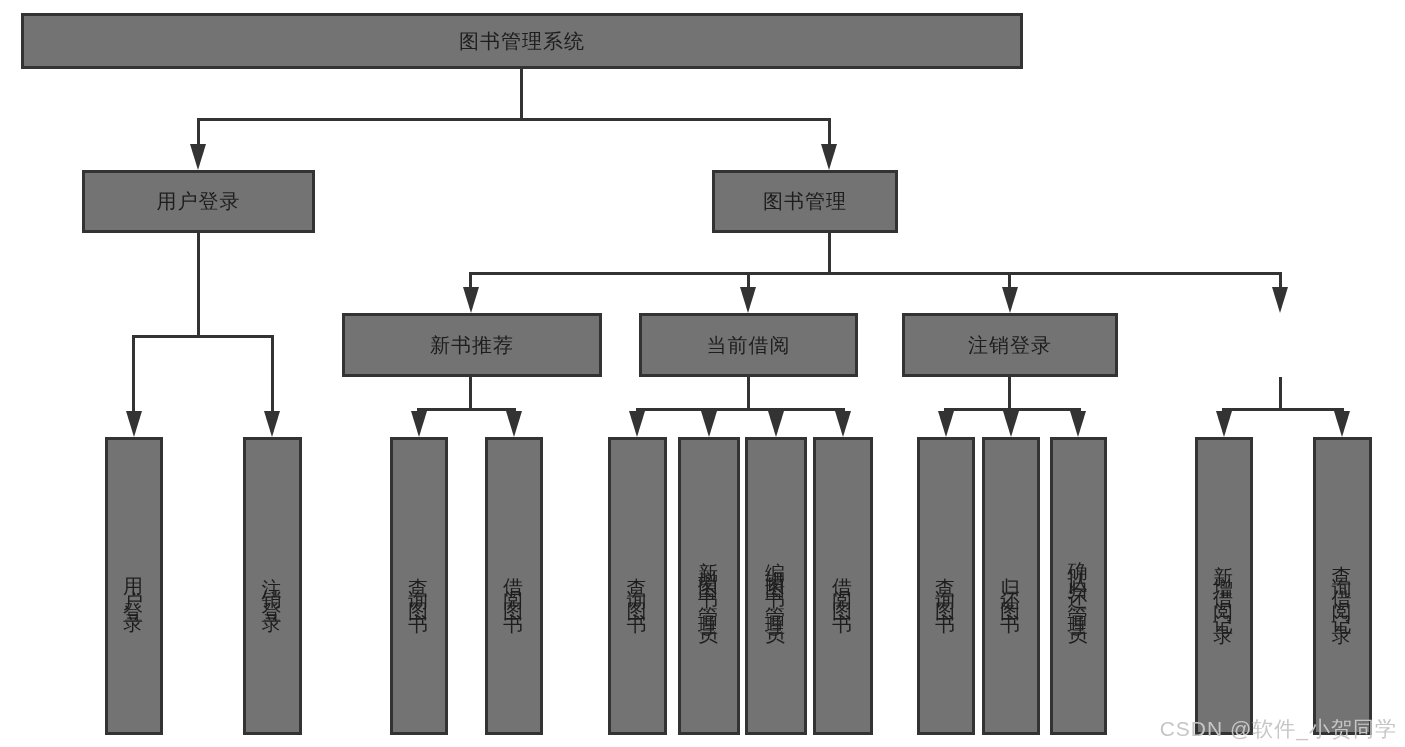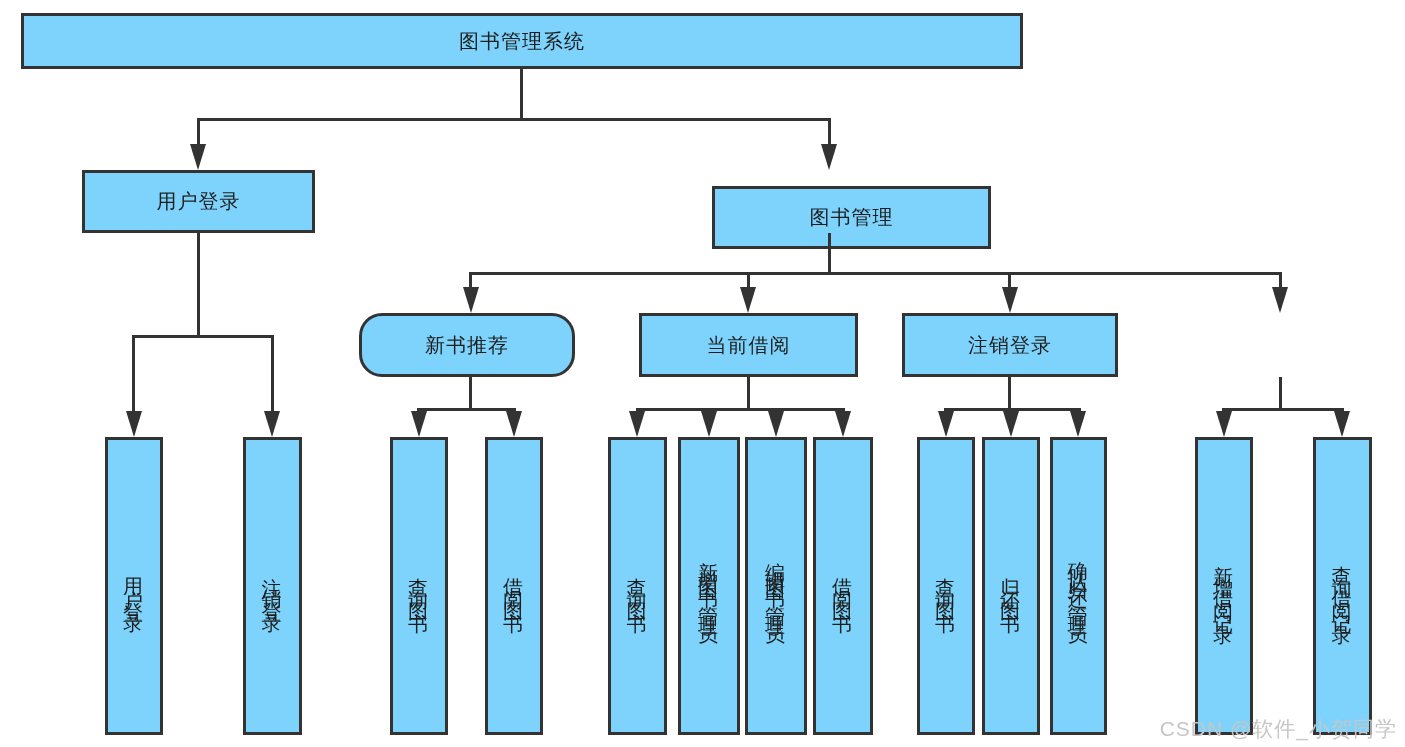--- a/index.html
+++ b/index.html
@@ -5,21 +5,21 @@
   html,body { margin:0; padding:0; background:#ffffff; }
   body { font-family: "Liberation Sans", sans-serif; }
   #stage {
     position:relative; width:1405px; height:747px;
     background:var(--c-background,#ffffff); overflow:hidden;
     color:var(--c-text,#1d1d1d);
   }
   .box {
     position:absolute; box-sizing:border-box;
     border:3px solid var(--c-line,#333333);
-    background:#7dd3fc;
+    background:#737373;
     display:flex; align-items:center; justify-content:center;
   }
   .box.h span {
     font-size:20px; letter-spacing:1px; color:var(--c-text,#1d1d1d); white-space:nowrap;
   }
   .box.v { top:437px; height:298px; }
   .box.v span {
     writing-mode:vertical-rl; text-orientation:mixed;
     font-size:20px; letter-spacing:12px; color:var(--c-text,#1d1d1d);
   }
@@ -49,21 +49,21 @@
   <div class="vl" style="left:520px;top:69px;height:49px;"></div>
   <div class="hl" style="left:197px;top:118px;width:634px;"></div>
   <div class="vl" style="left:197px;top:118px;height:30px;"></div>
   <div class="ah" style="left:190px;top:144px;"></div>
   <div class="vl" style="left:828px;top:118px;height:30px;"></div>
   <div class="ah" style="left:821px;top:144px;"></div>
 
   <div class="box h" style="left:82px;top:170px;width:233px;height:63px;">
     <span>用户登录</span>
   </div>
-  <div class="box h" style="left:712px;top:170px;width:279px;height:63px;margin-top:16px;">
+  <div class="box h" style="left:712px;top:170px;width:186px;height:63px;">
     <span>图书管理</span>
   </div>
 
   <div class="vl" style="left:197px;top:233px;height:102px;"></div>
   <div class="hl" style="left:132px;top:335px;width:142px;"></div>
   <div class="vl" style="left:132px;top:335px;height:80px;"></div>
   <div class="ah" style="left:126px;top:411px;"></div>
   <div class="vl" style="left:271px;top:335px;height:80px;"></div>
   <div class="ah" style="left:264px;top:411px;"></div>
 
@@ -71,21 +71,21 @@
   <div class="hl" style="left:469px;top:272px;width:813px;"></div>
   <div class="vl" style="left:469px;top:272px;height:18px;"></div>
   <div class="ah" style="left:463px;top:287px;"></div>
   <div class="vl" style="left:747px;top:272px;height:18px;"></div>
   <div class="ah" style="left:740px;top:287px;"></div>
   <div class="vl" style="left:1008px;top:272px;height:18px;"></div>
   <div class="ah" style="left:1002px;top:287px;"></div>
   <div class="vl" style="left:1279px;top:272px;height:18px;"></div>
   <div class="ah" style="left:1272px;top:287px;"></div>
 
-  <div class="box h" style="left:359px;top:313px;width:216px;height:64px;border-radius:23px;">
+  <div class="box h" style="left:342px;top:313px;width:260px;height:64px;">
     <span>新书推荐</span>
   </div>
   <div class="box h" style="left:639px;top:313px;width:219px;height:64px;">
     <span>当前借阅</span>
   </div>
   <div class="box h" style="left:902px;top:313px;width:216px;height:64px;">
     <span>注销登录</span>
   </div>
 
   <div class="vl" style="left:469px;top:377px;height:31px;"></div>

